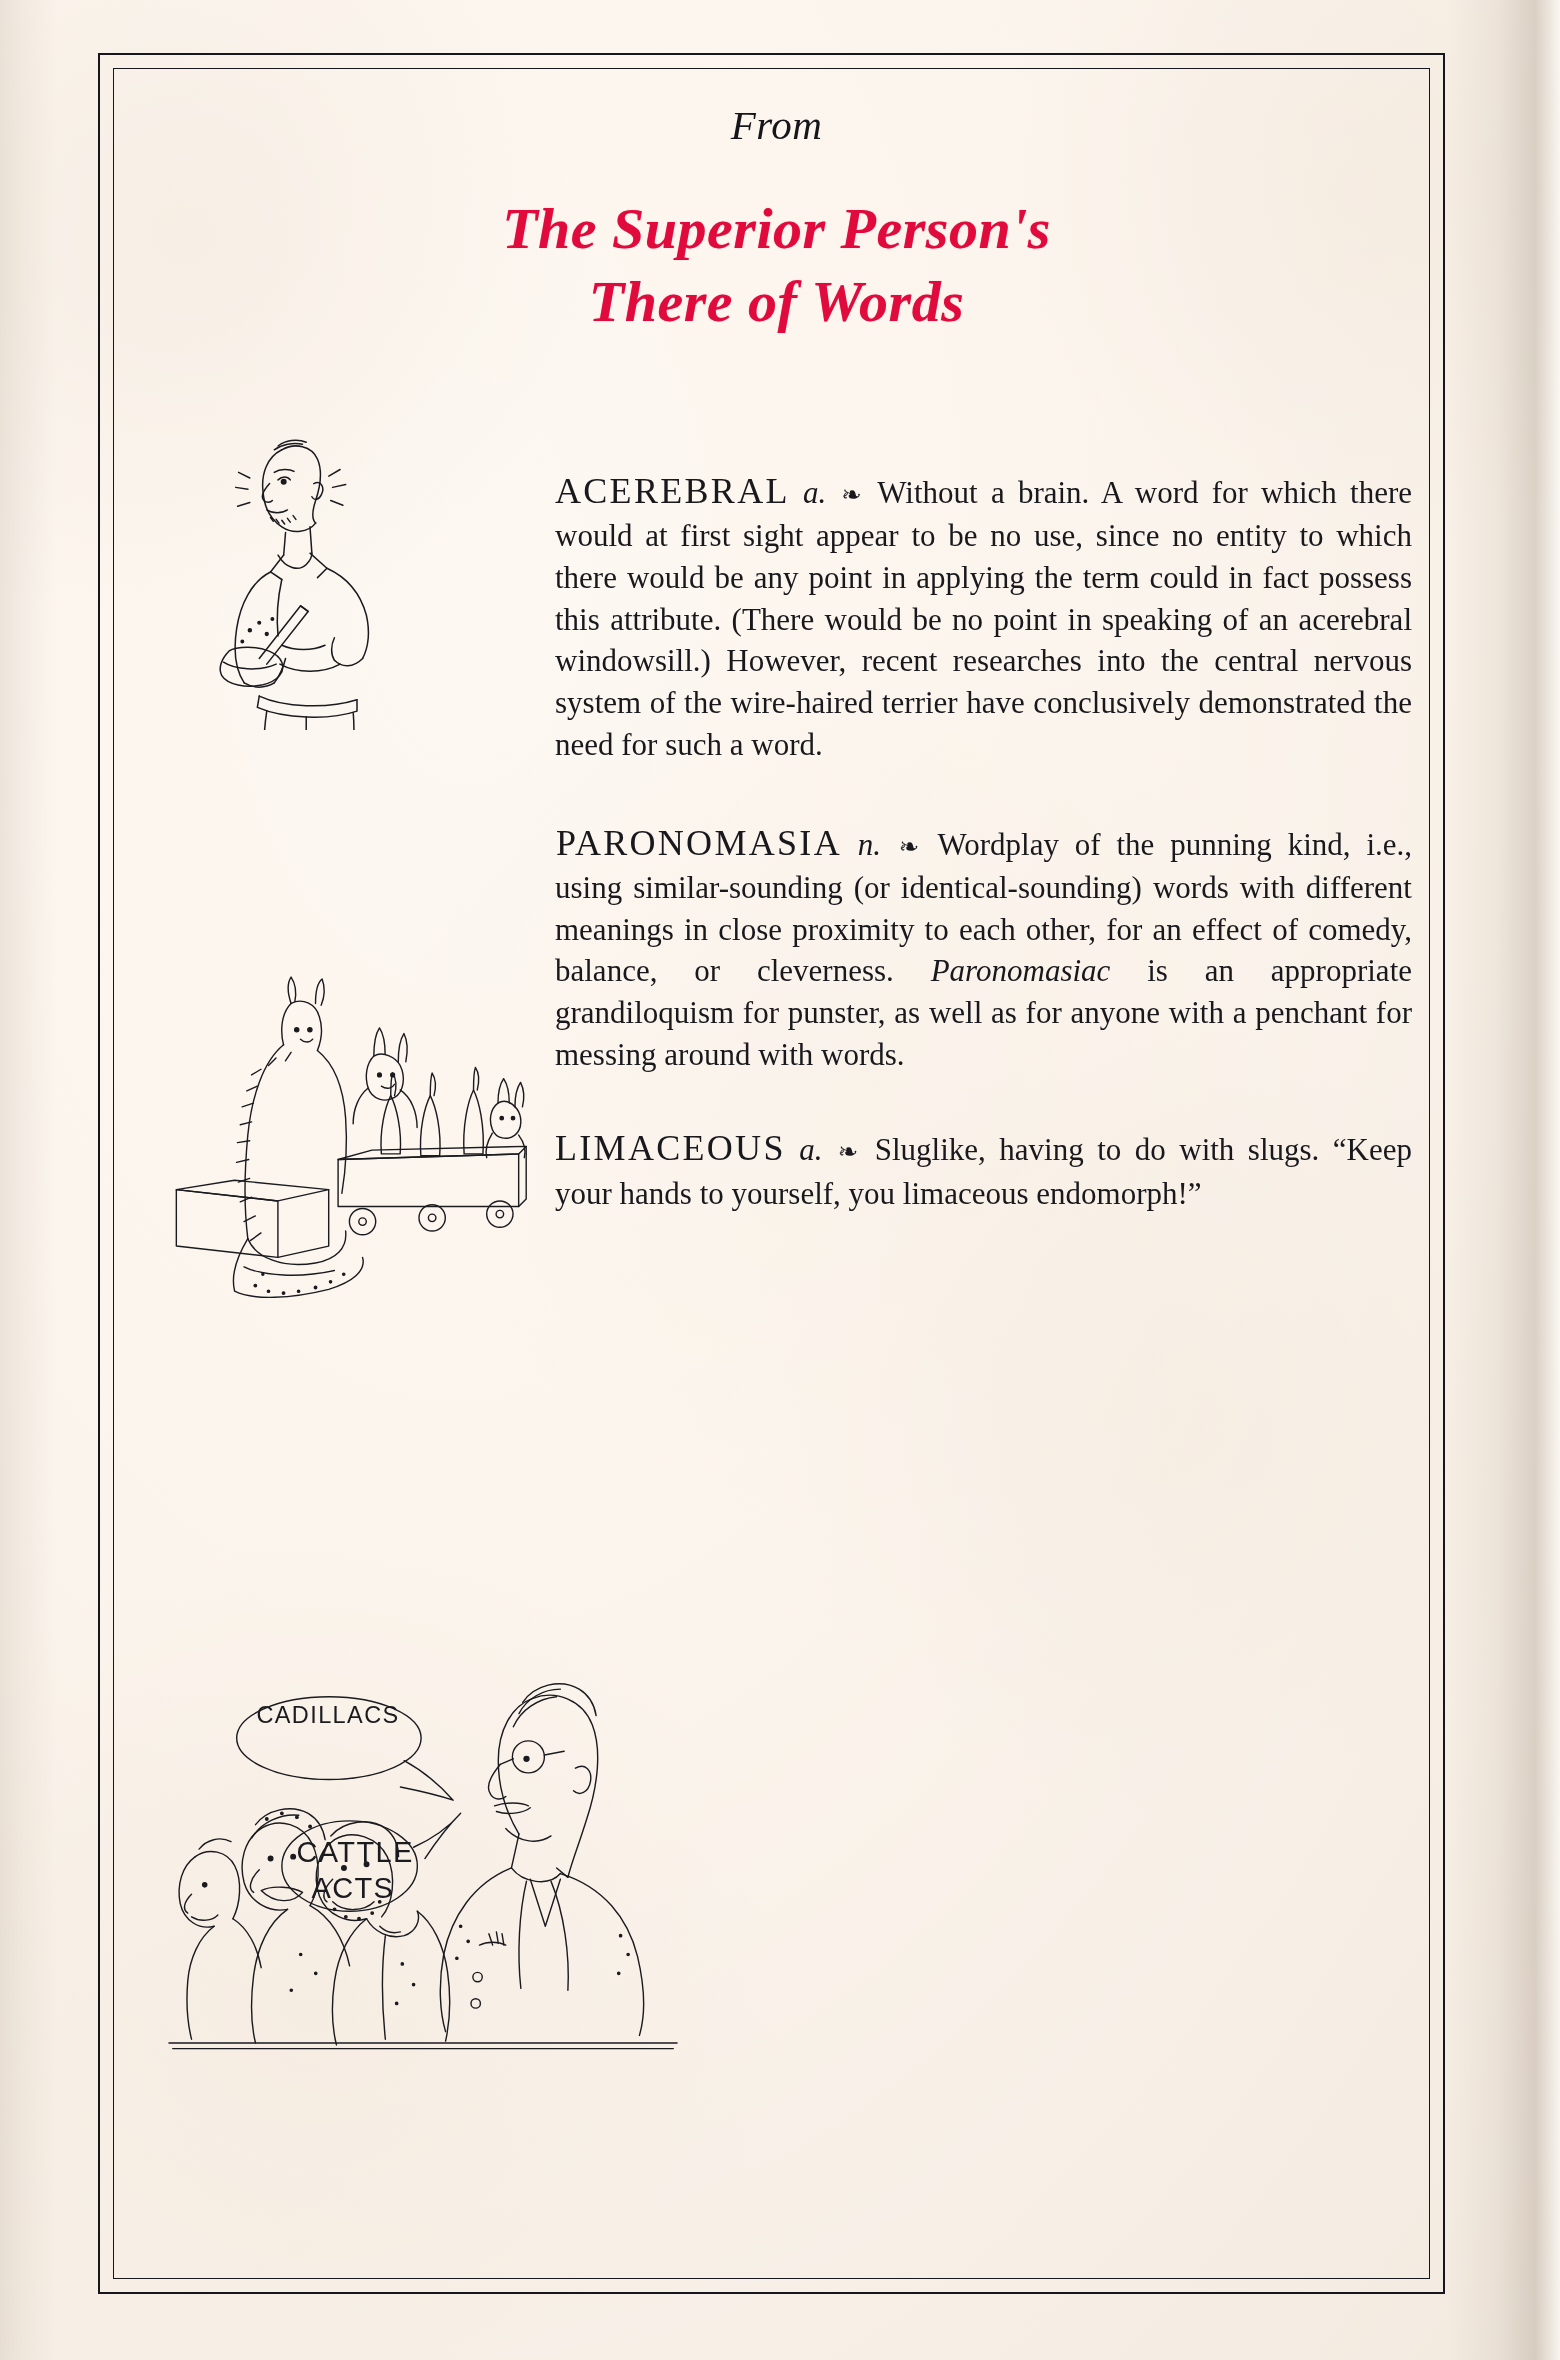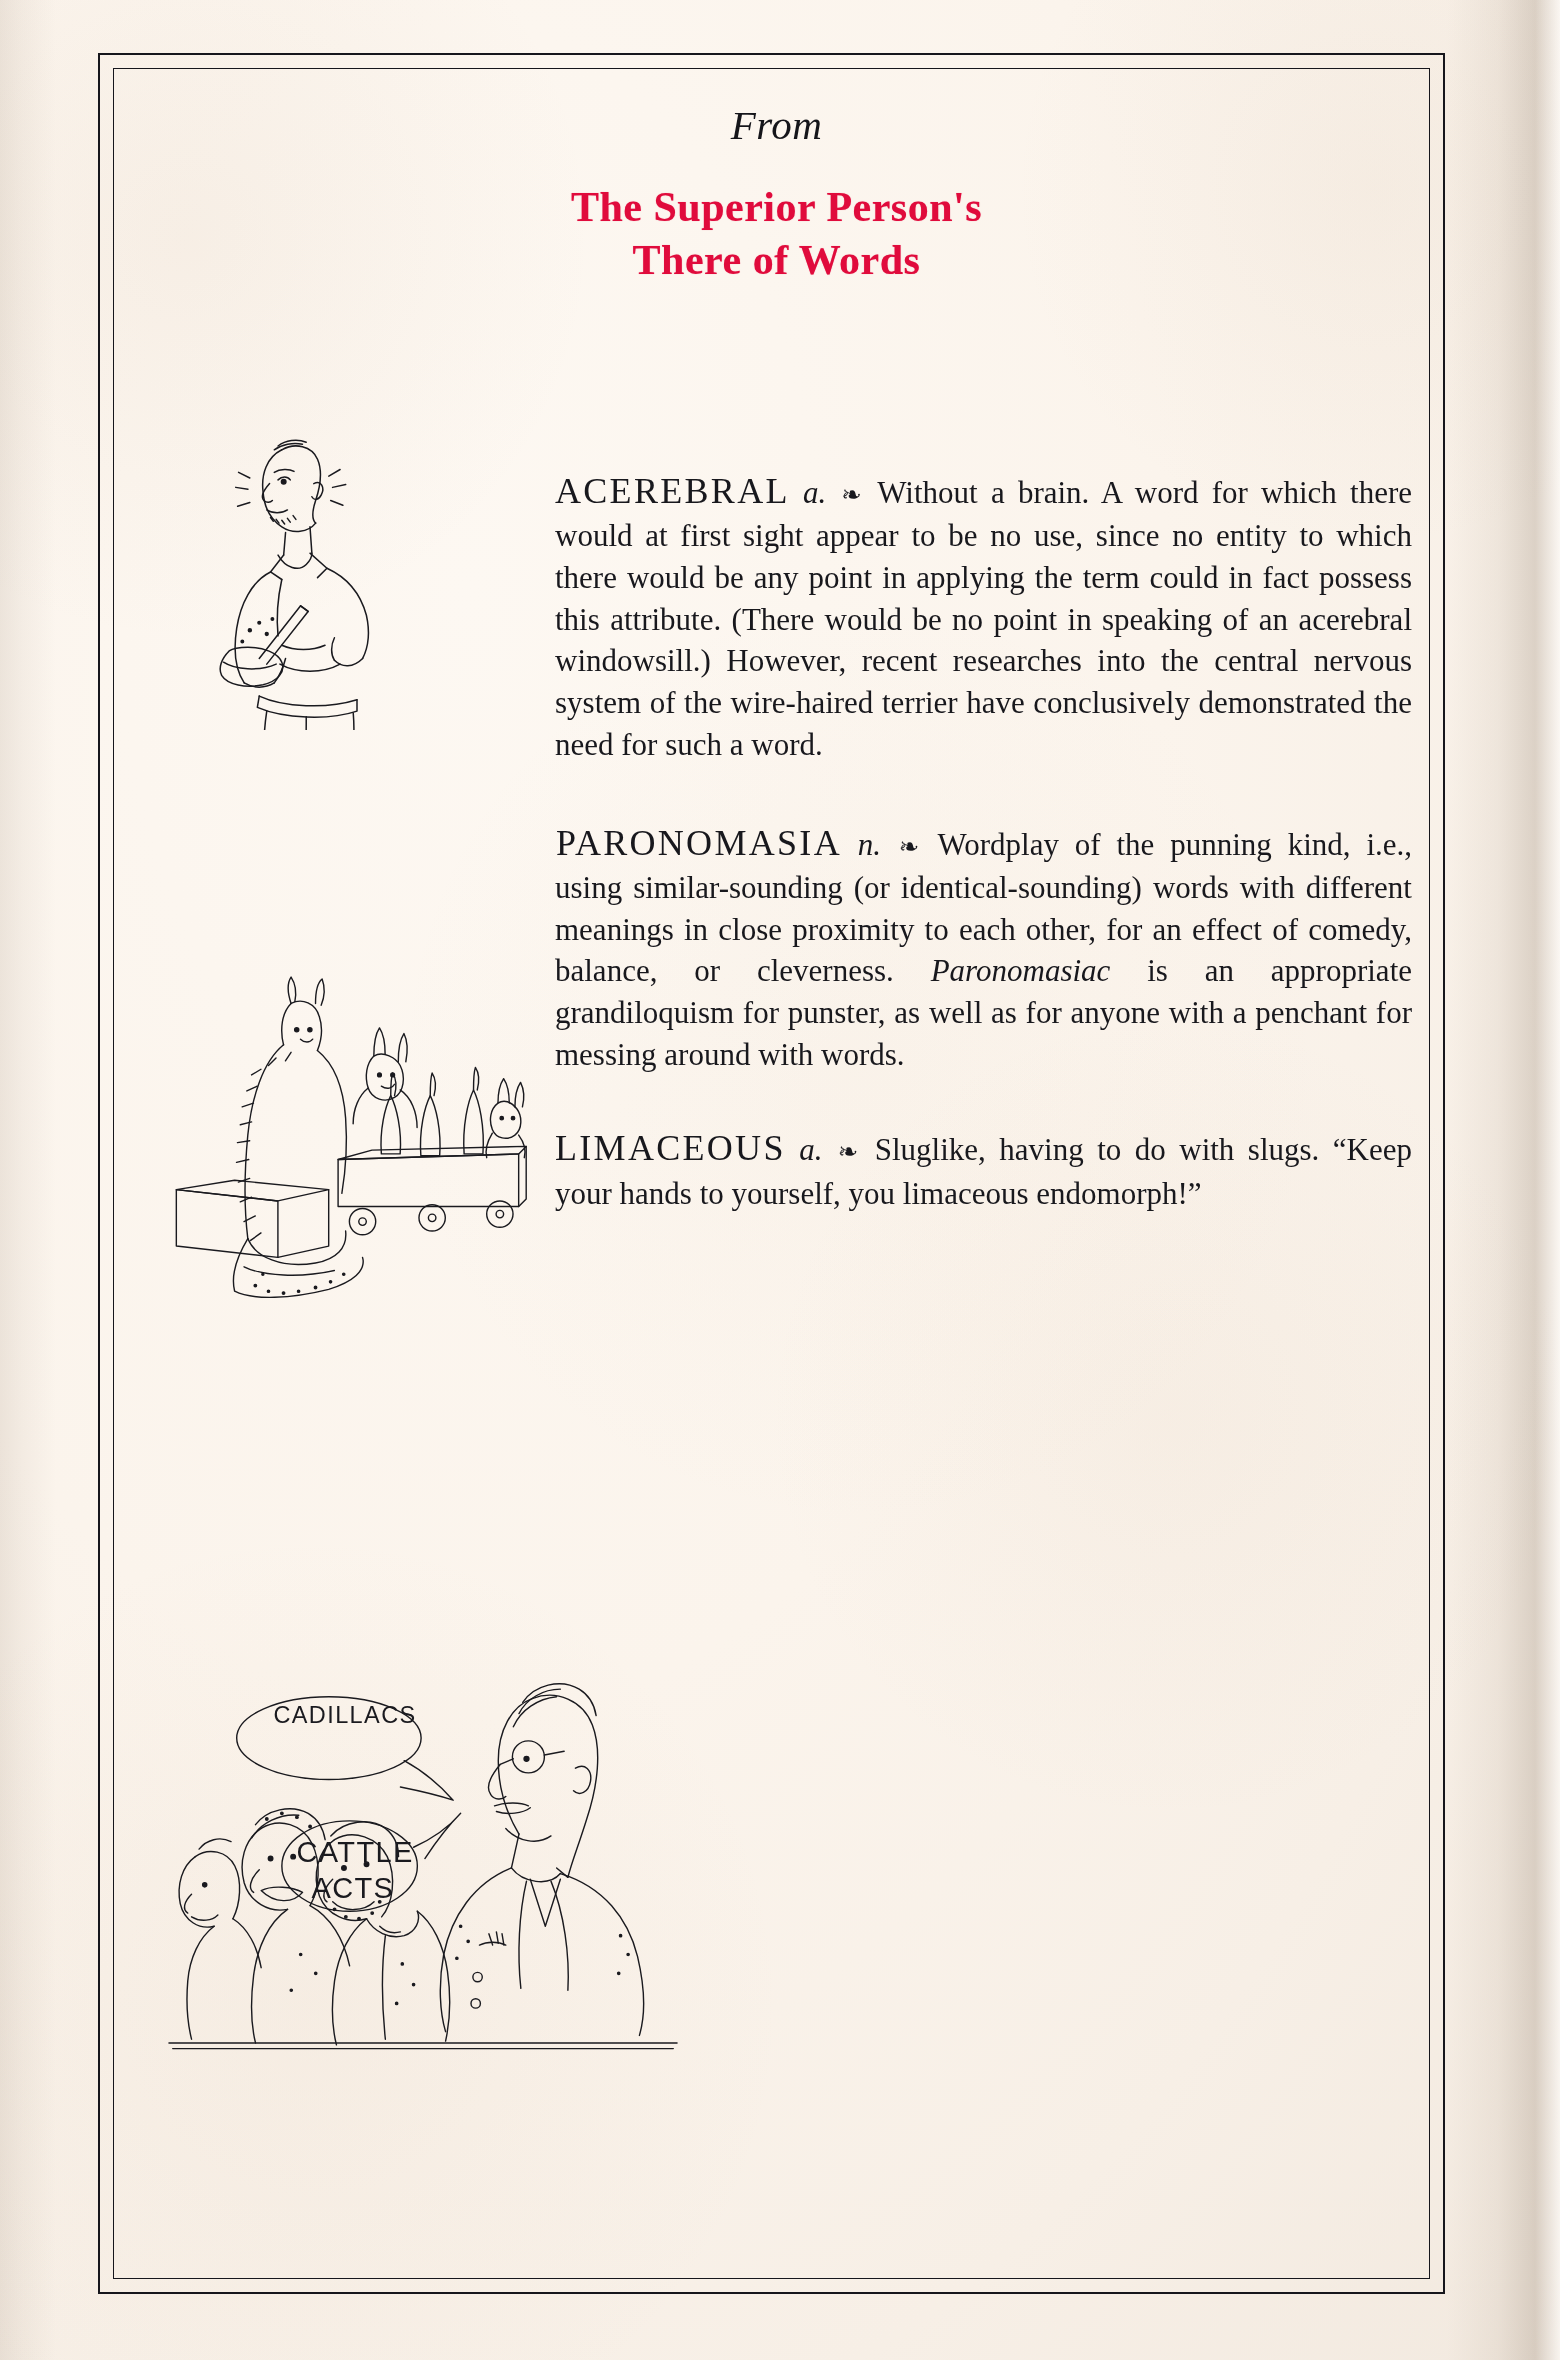--- a/index.html
+++ b/index.html
@@ -79,24 +79,25 @@
     font-style: italic;
     font-size: 41px;
     color: #15151a;
     letter-spacing: 0.5px;
     margin-top: 11.3px;
   }
   .book-title {
     text-align: center;
     color: #e00b3c;
     font-family: "Liberation Serif", serif;
+    font-style: italic;
     font-weight: bold;
-    font-size: 42px;
+    font-size: 58px;
     line-height: 1.25;
-    margin-top: 32px;
+    margin-top: 44px;
     letter-spacing: 0.5px;
     text-shadow: 0 0 0.9px rgba(224,11,60,0.45);
   }
   .book-title .line2 { display: block; }
 
   .entries {
     position: absolute;
     left: 0;
     top: 377px;
     width: 1271px;
@@ -396,21 +397,21 @@
         <circle cx="160" cy="330" r="1.2" fill="#1a1a1f"></circle>
           <circle cx="176" cy="350" r="1.2" fill="#1a1a1f"></circle>
         <circle cx="150" cy="368" r="1.2" fill="#1a1a1f"></circle>
           <circle cx="268" cy="340" r="1.2" fill="#1a1a1f"></circle>
         <circle cx="280" cy="362" r="1.2" fill="#1a1a1f"></circle>
           <circle cx="262" cy="382" r="1.2" fill="#1a1a1f"></circle>
 
         <path d="M20 424 L560 424"></path>
         <path d="M24 430 L556 430"></path>
       </svg>
-      <div style="position:absolute; left:123px; top:58px; width:132px; text-align:left; font-family:'Liberation Sans', sans-serif; font-size:23.5px; letter-spacing:1.4px; color:#1a1a1f;">CADILLACS</div>
+      <div style="position:absolute; left:106px; top:58px; width:132px; text-align:left; font-family:'Liberation Sans', sans-serif; font-size:23.5px; letter-spacing:1.4px; color:#1a1a1f;">CADILLACS</div>
       <div style="position:absolute; left:146px; top:190px; width:113px; text-align:center; font-family:'Liberation Sans', sans-serif; font-size:29px; letter-spacing:1.4px; line-height:1.25; color:#1a1a1f;">CATTLE ACTS</div>
     </div>
 
     <div class="entries">
 
       <div class="entry">
         <div class="entry-text indent-1">
           <span class="headword">ACEREBRAL</span>
           <span class="pos">a.</span>
           <span class="fleuron">❧</span>

